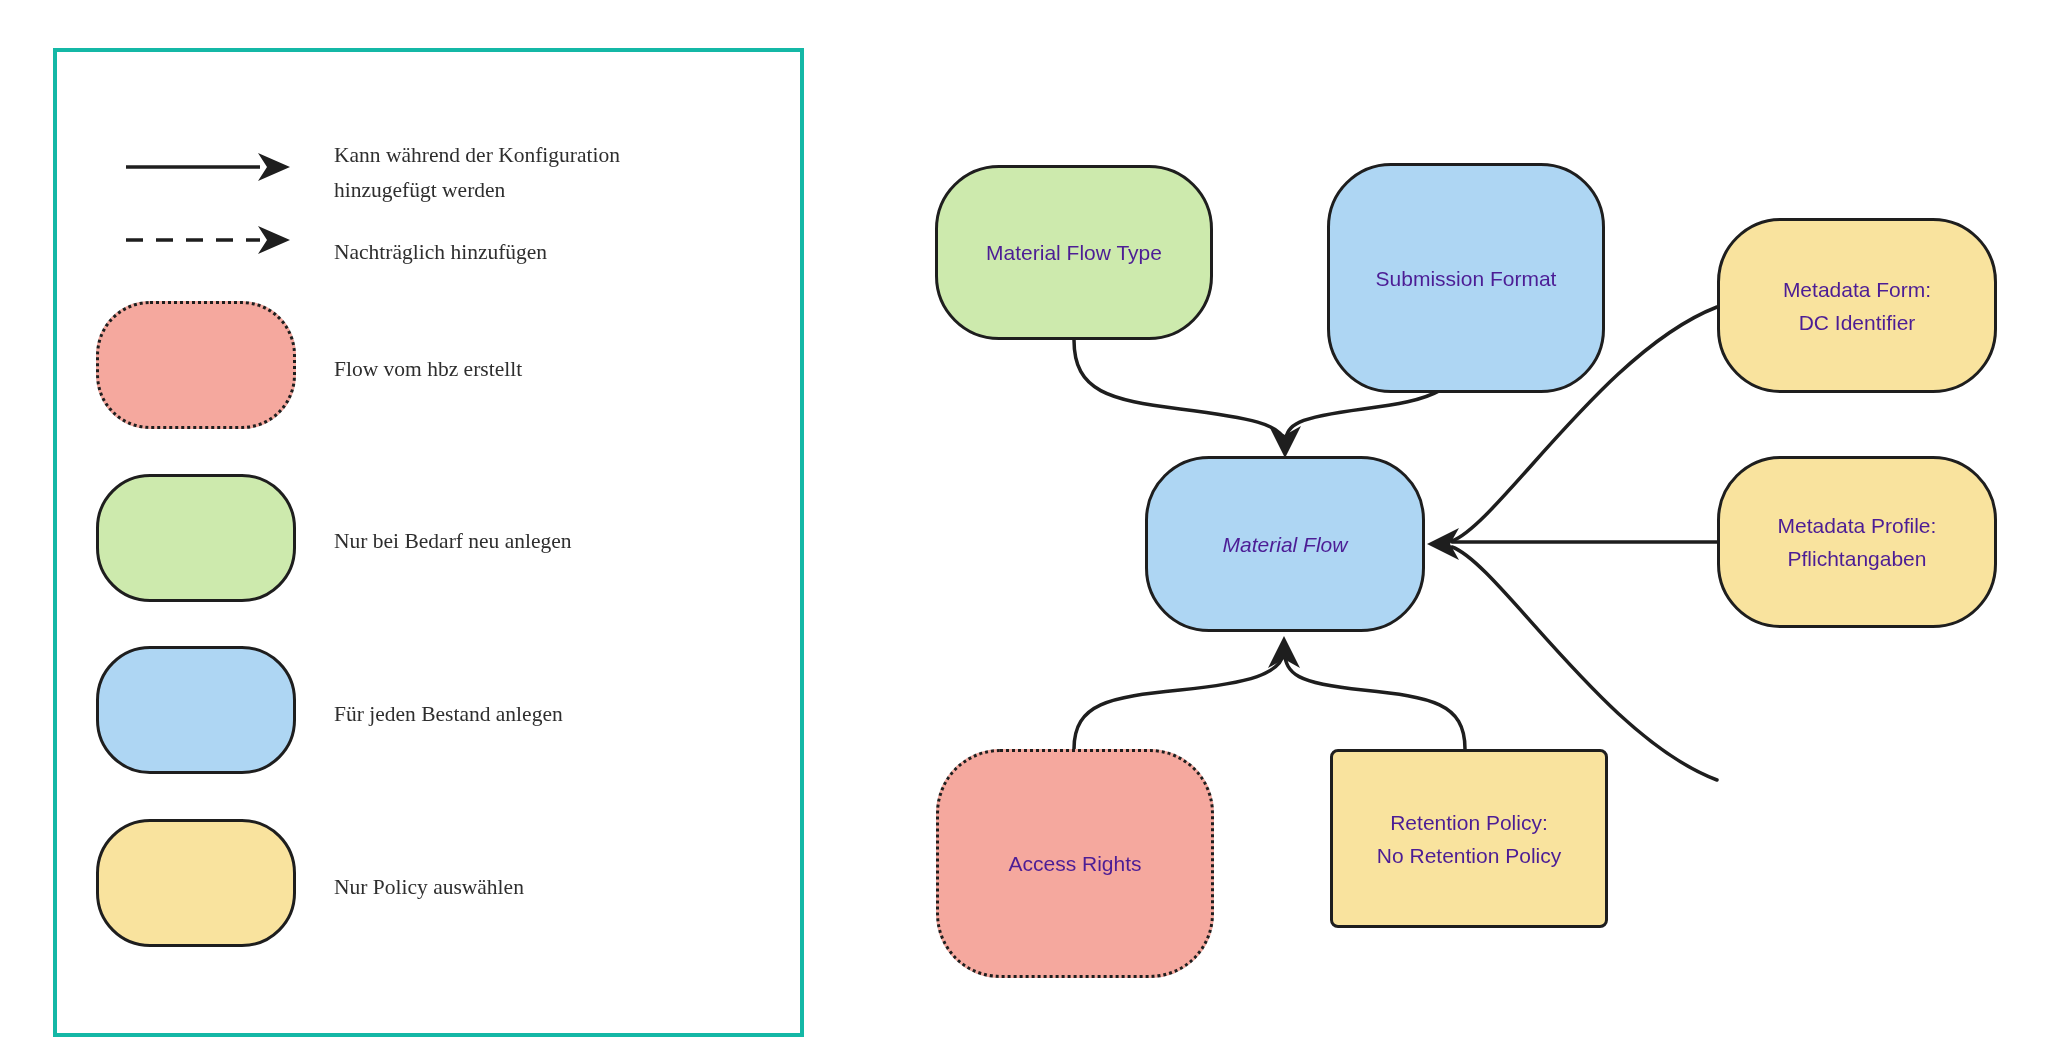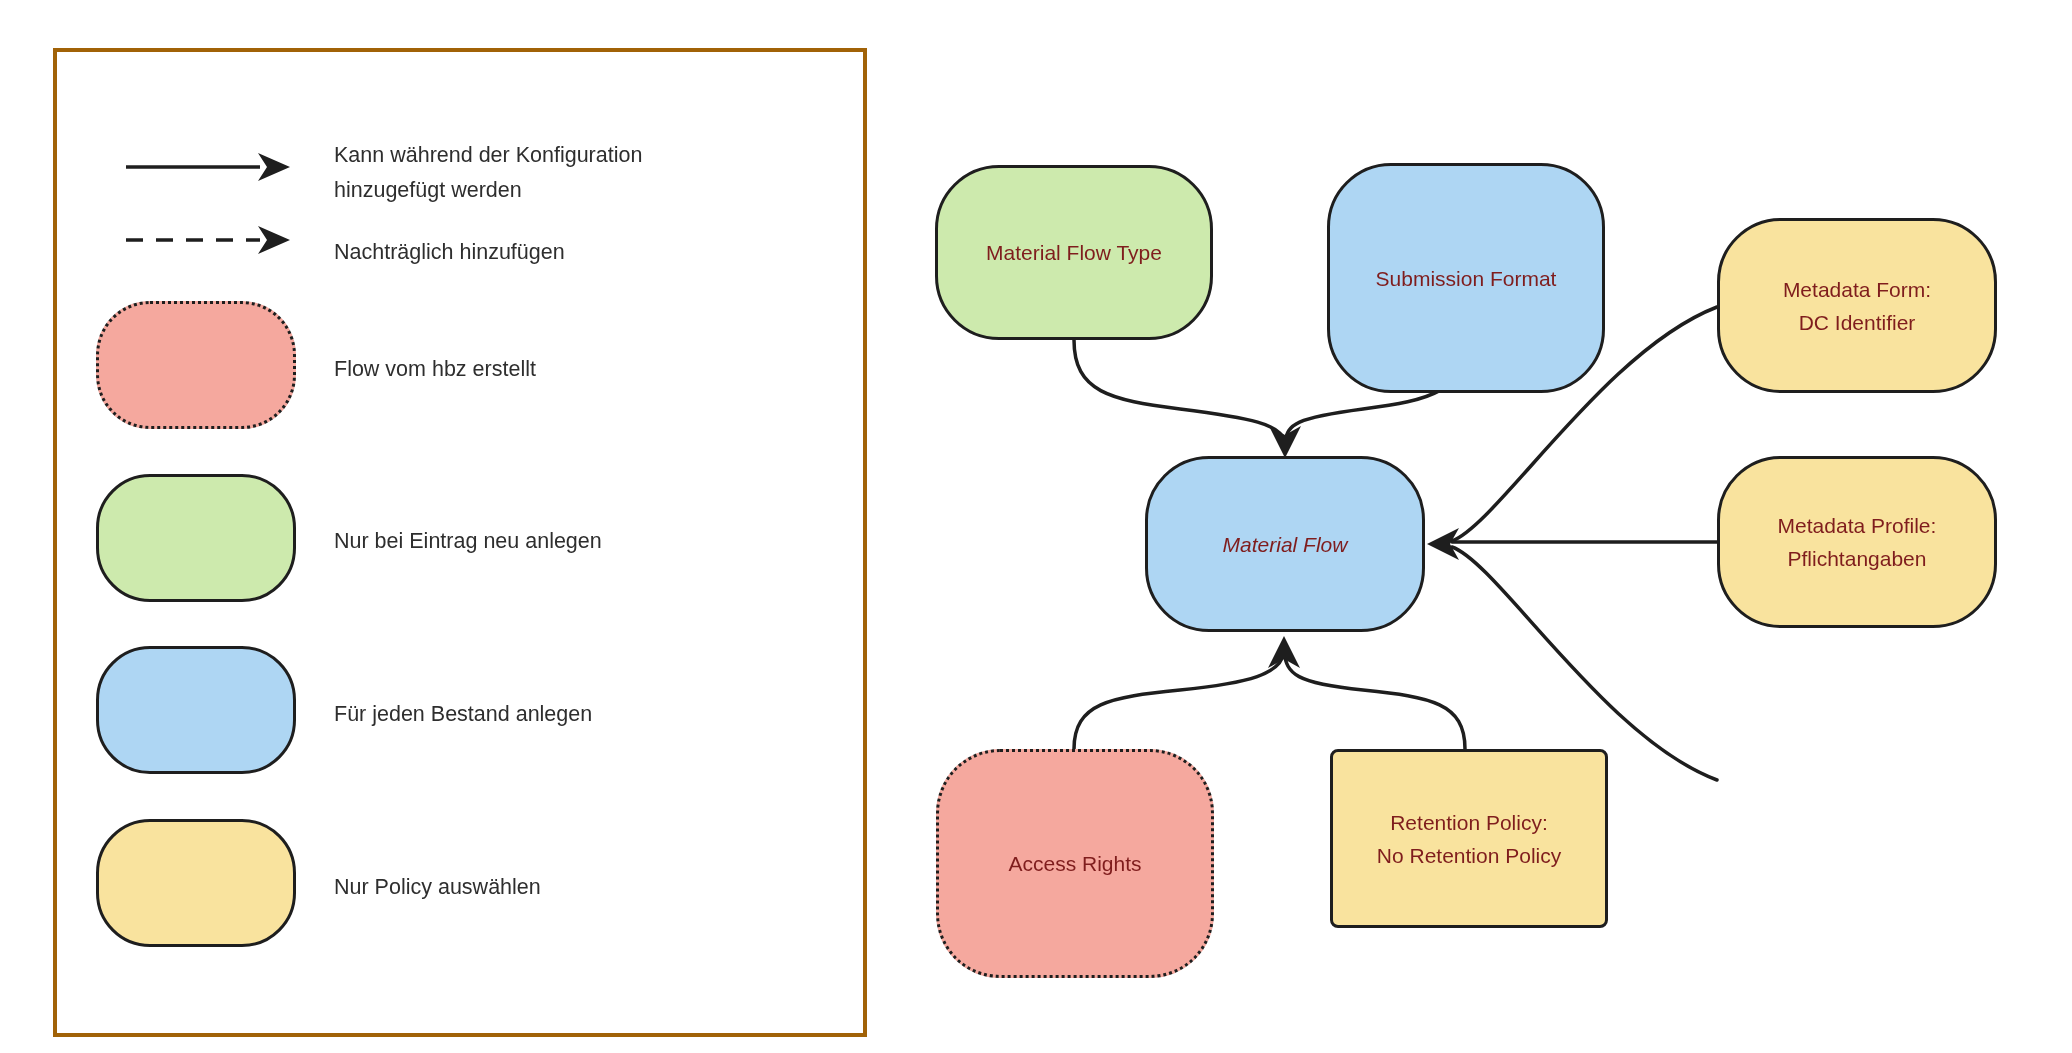--- a/index.html
+++ b/index.html
@@ -19,23 +19,24 @@
     width: 2072px;
     height: 1053px;
     background: #ffffff;
     overflow: hidden;
   }
 
   
   .legend {
     position: absolute;
     left: 53px; top: 48px;
-    width: 814px; height: 989px;
-    border: 4px solid #a16207;
+    width: 751px; height: 989px;
+    border: 4px solid #14b8a6;
     background: #ffffff;
+    font-family: Liberation Serif, serif;
   }
   .legend-label {
     position: absolute;
     left: 277px;
     transform: translateY(-50%);
     font-size: 21.5px;
     line-height: 35px;
     white-space: pre-line;
     color: #2e2e2e;
   }
@@ -77,21 +78,21 @@
     position: absolute;
     display: flex;
     align-items: center;
     justify-content: center;
     text-align: center;
     border: 3.5px solid var(--stroke);
     border-radius: 64px;
     font-size: 21px;
     line-height: 33px;
     white-space: pre-line;
-    color: #7f1d1d;
+    color: #4c1d95;
     padding: 7px 18px;
   }
   .node.dotted { border-style: dotted; }
 
   .n-material-flow-type { left: 935px;  top: 165px; width: 278px; height: 175px; }
   .n-submission-format  { left: 1327px; top: 163px; width: 278px; height: 230px; text-align: right; }
   .n-metadata-form      { left: 1717px; top: 218px; width: 280px; height: 175px; }
   .n-metadata-profile   { left: 1717px; top: 456px; width: 280px; height: 172px; }
   .n-content-structure  { left: 1717px; top: 694px; width: 280px; height: 174px; }
   .n-material-flow      { left: 1145px; top: 456px; width: 280px; height: 176px; font-style: italic; }
@@ -115,21 +116,21 @@
     <svg class="legend-arrow" style="top:166px" viewBox="0 0 175 44">
       <line x1="4" y1="22" x2="138" y2="22" stroke-dasharray="17 13"></line>
       <polygon points="168,22 136,8 145,22 136,36"></polygon>
     </svg>
     <div class="legend-label" style="top:200px">Nachträglich hinzufügen</div>
 
     <div class="swatch dotted fill-red" style="top:249px"></div>
     <div class="legend-label" style="top:317px">Flow vom hbz erstellt</div>
 
     <div class="swatch fill-green" style="top:422px"></div>
-    <div class="legend-label" style="top:489px">Nur bei Eintrag neu anlegen</div>
+    <div class="legend-label" style="top:489px">Nur bei Bedarf neu anlegen</div>
 
     <div class="swatch fill-blue" style="top:594px"></div>
     <div class="legend-label" style="top:662px">Für jeden Bestand anlegen</div>
 
     <div class="swatch fill-yellow" style="top:767px"></div>
     <div class="legend-label" style="top:835px">Nur Policy auswählen</div>
   </div>
 
   <svg class="edges" viewBox="0 0 2072 1053">
 

